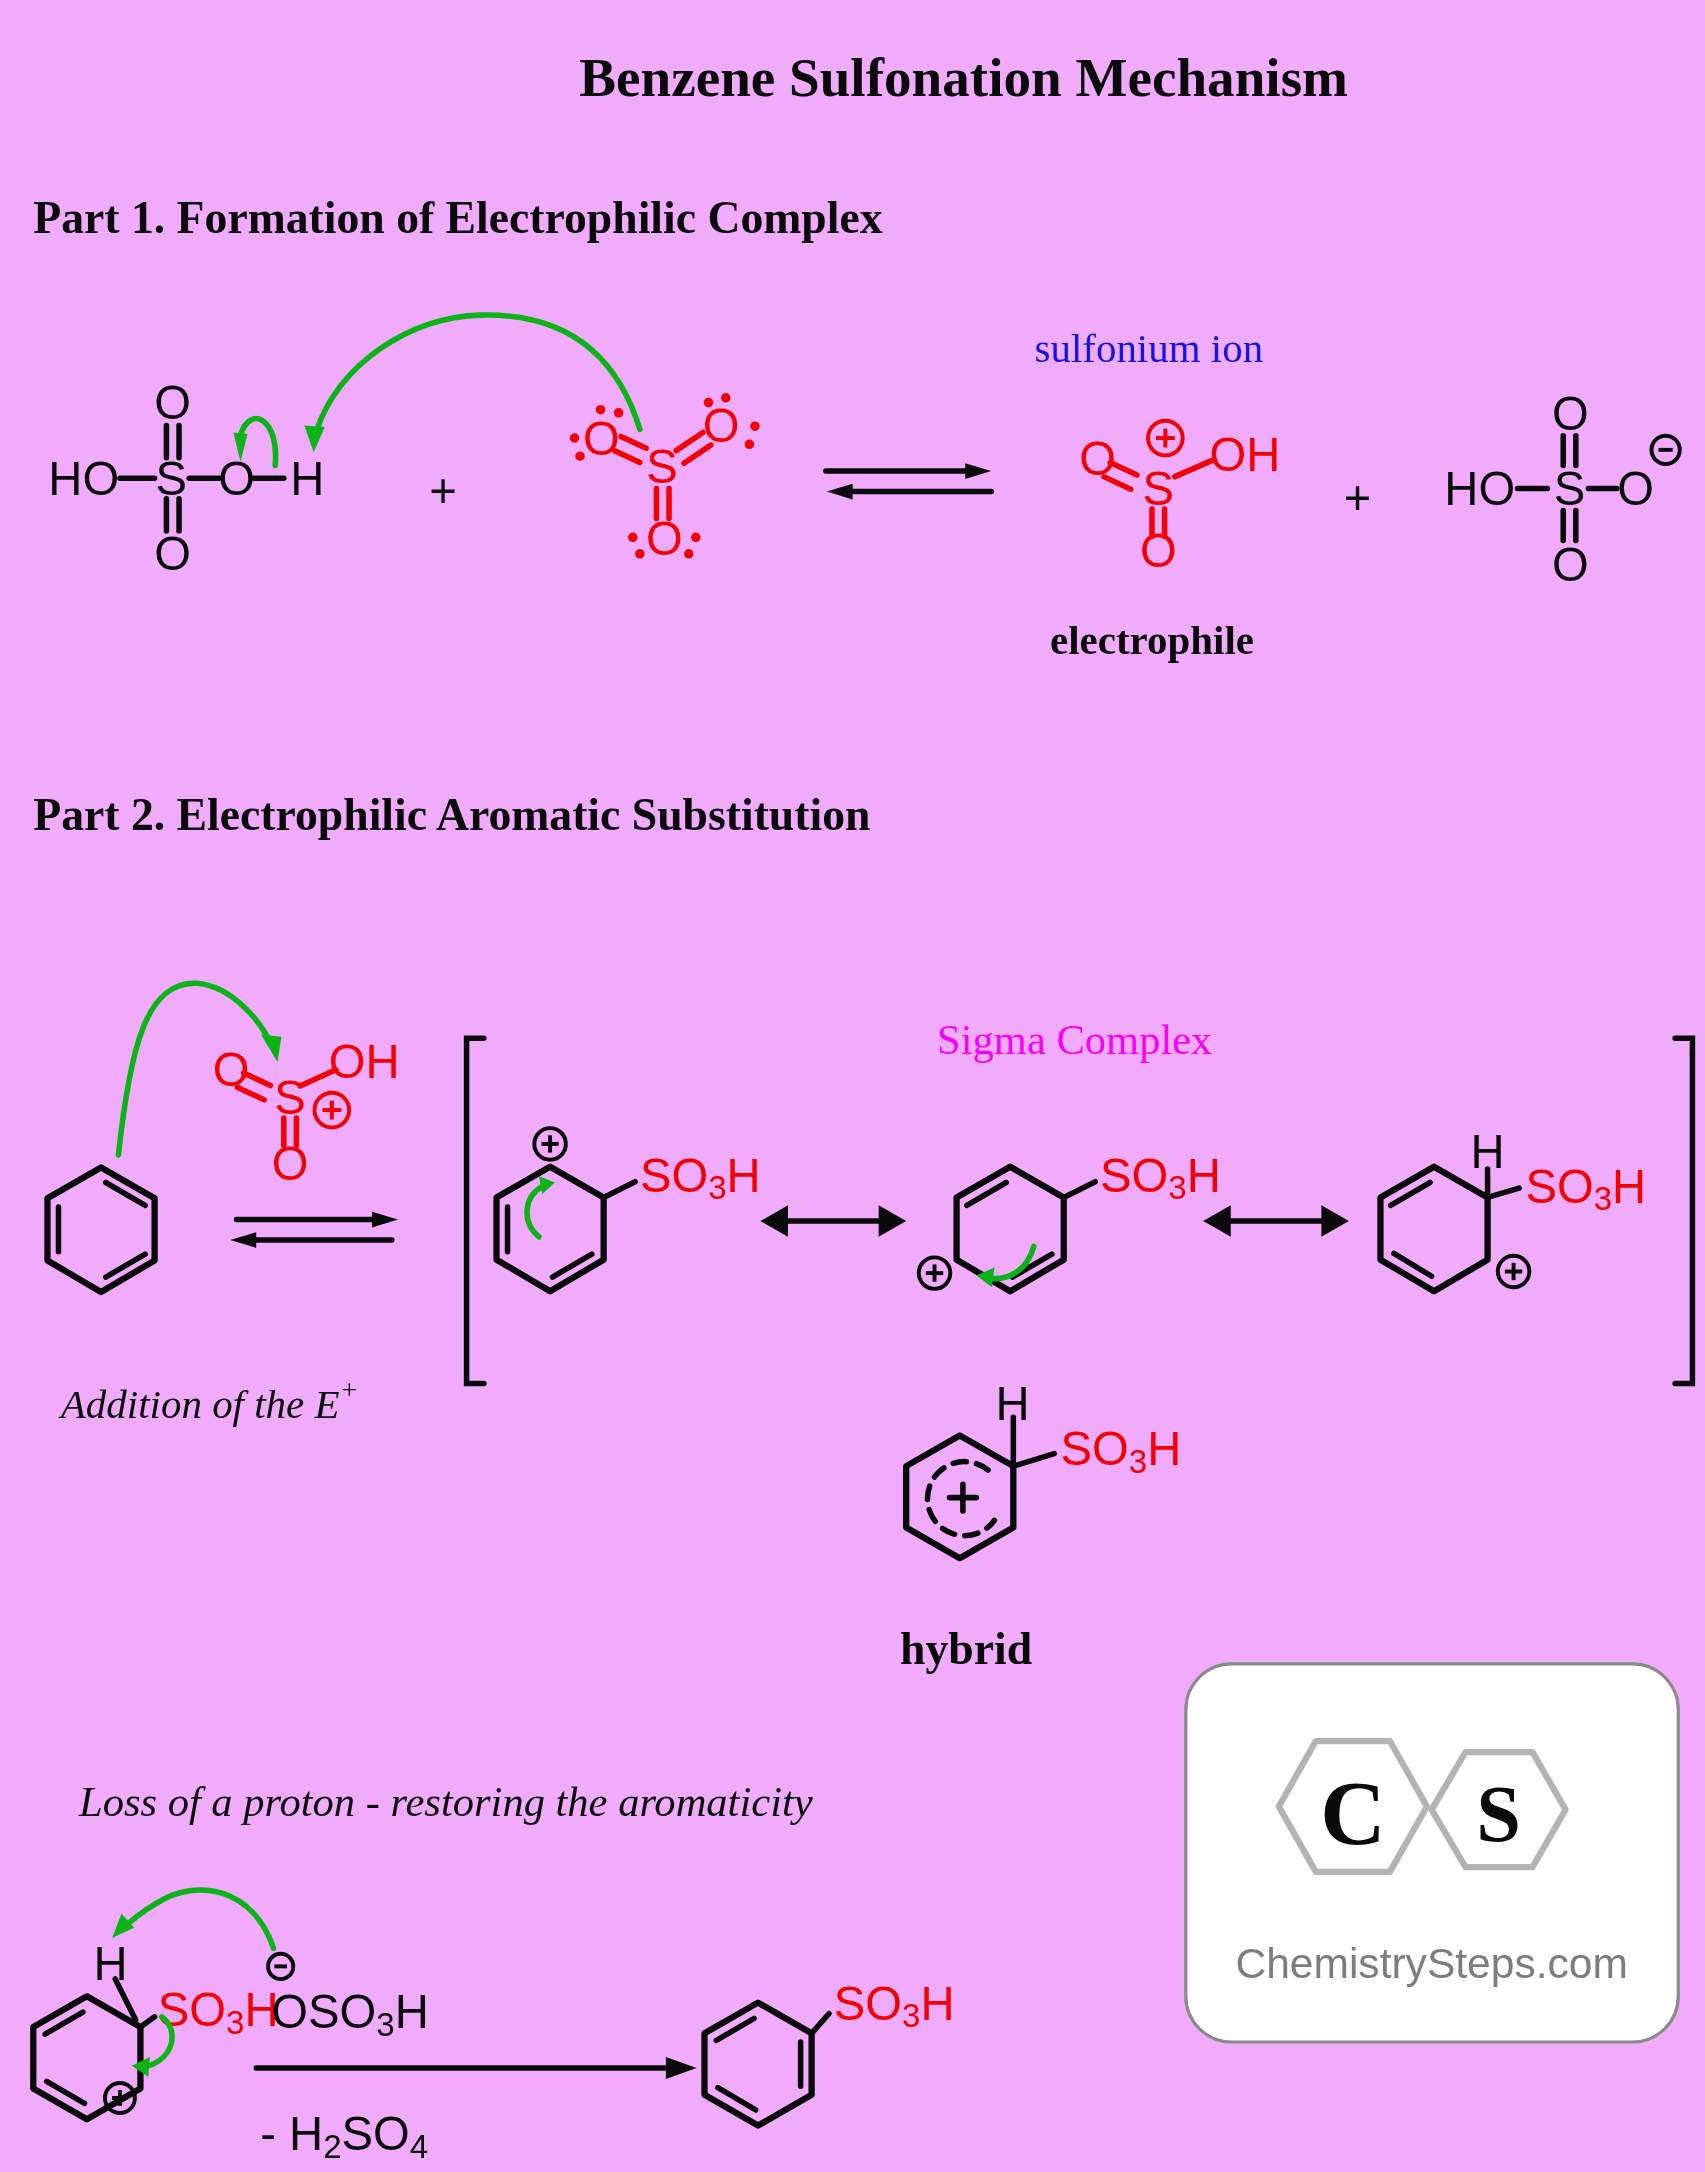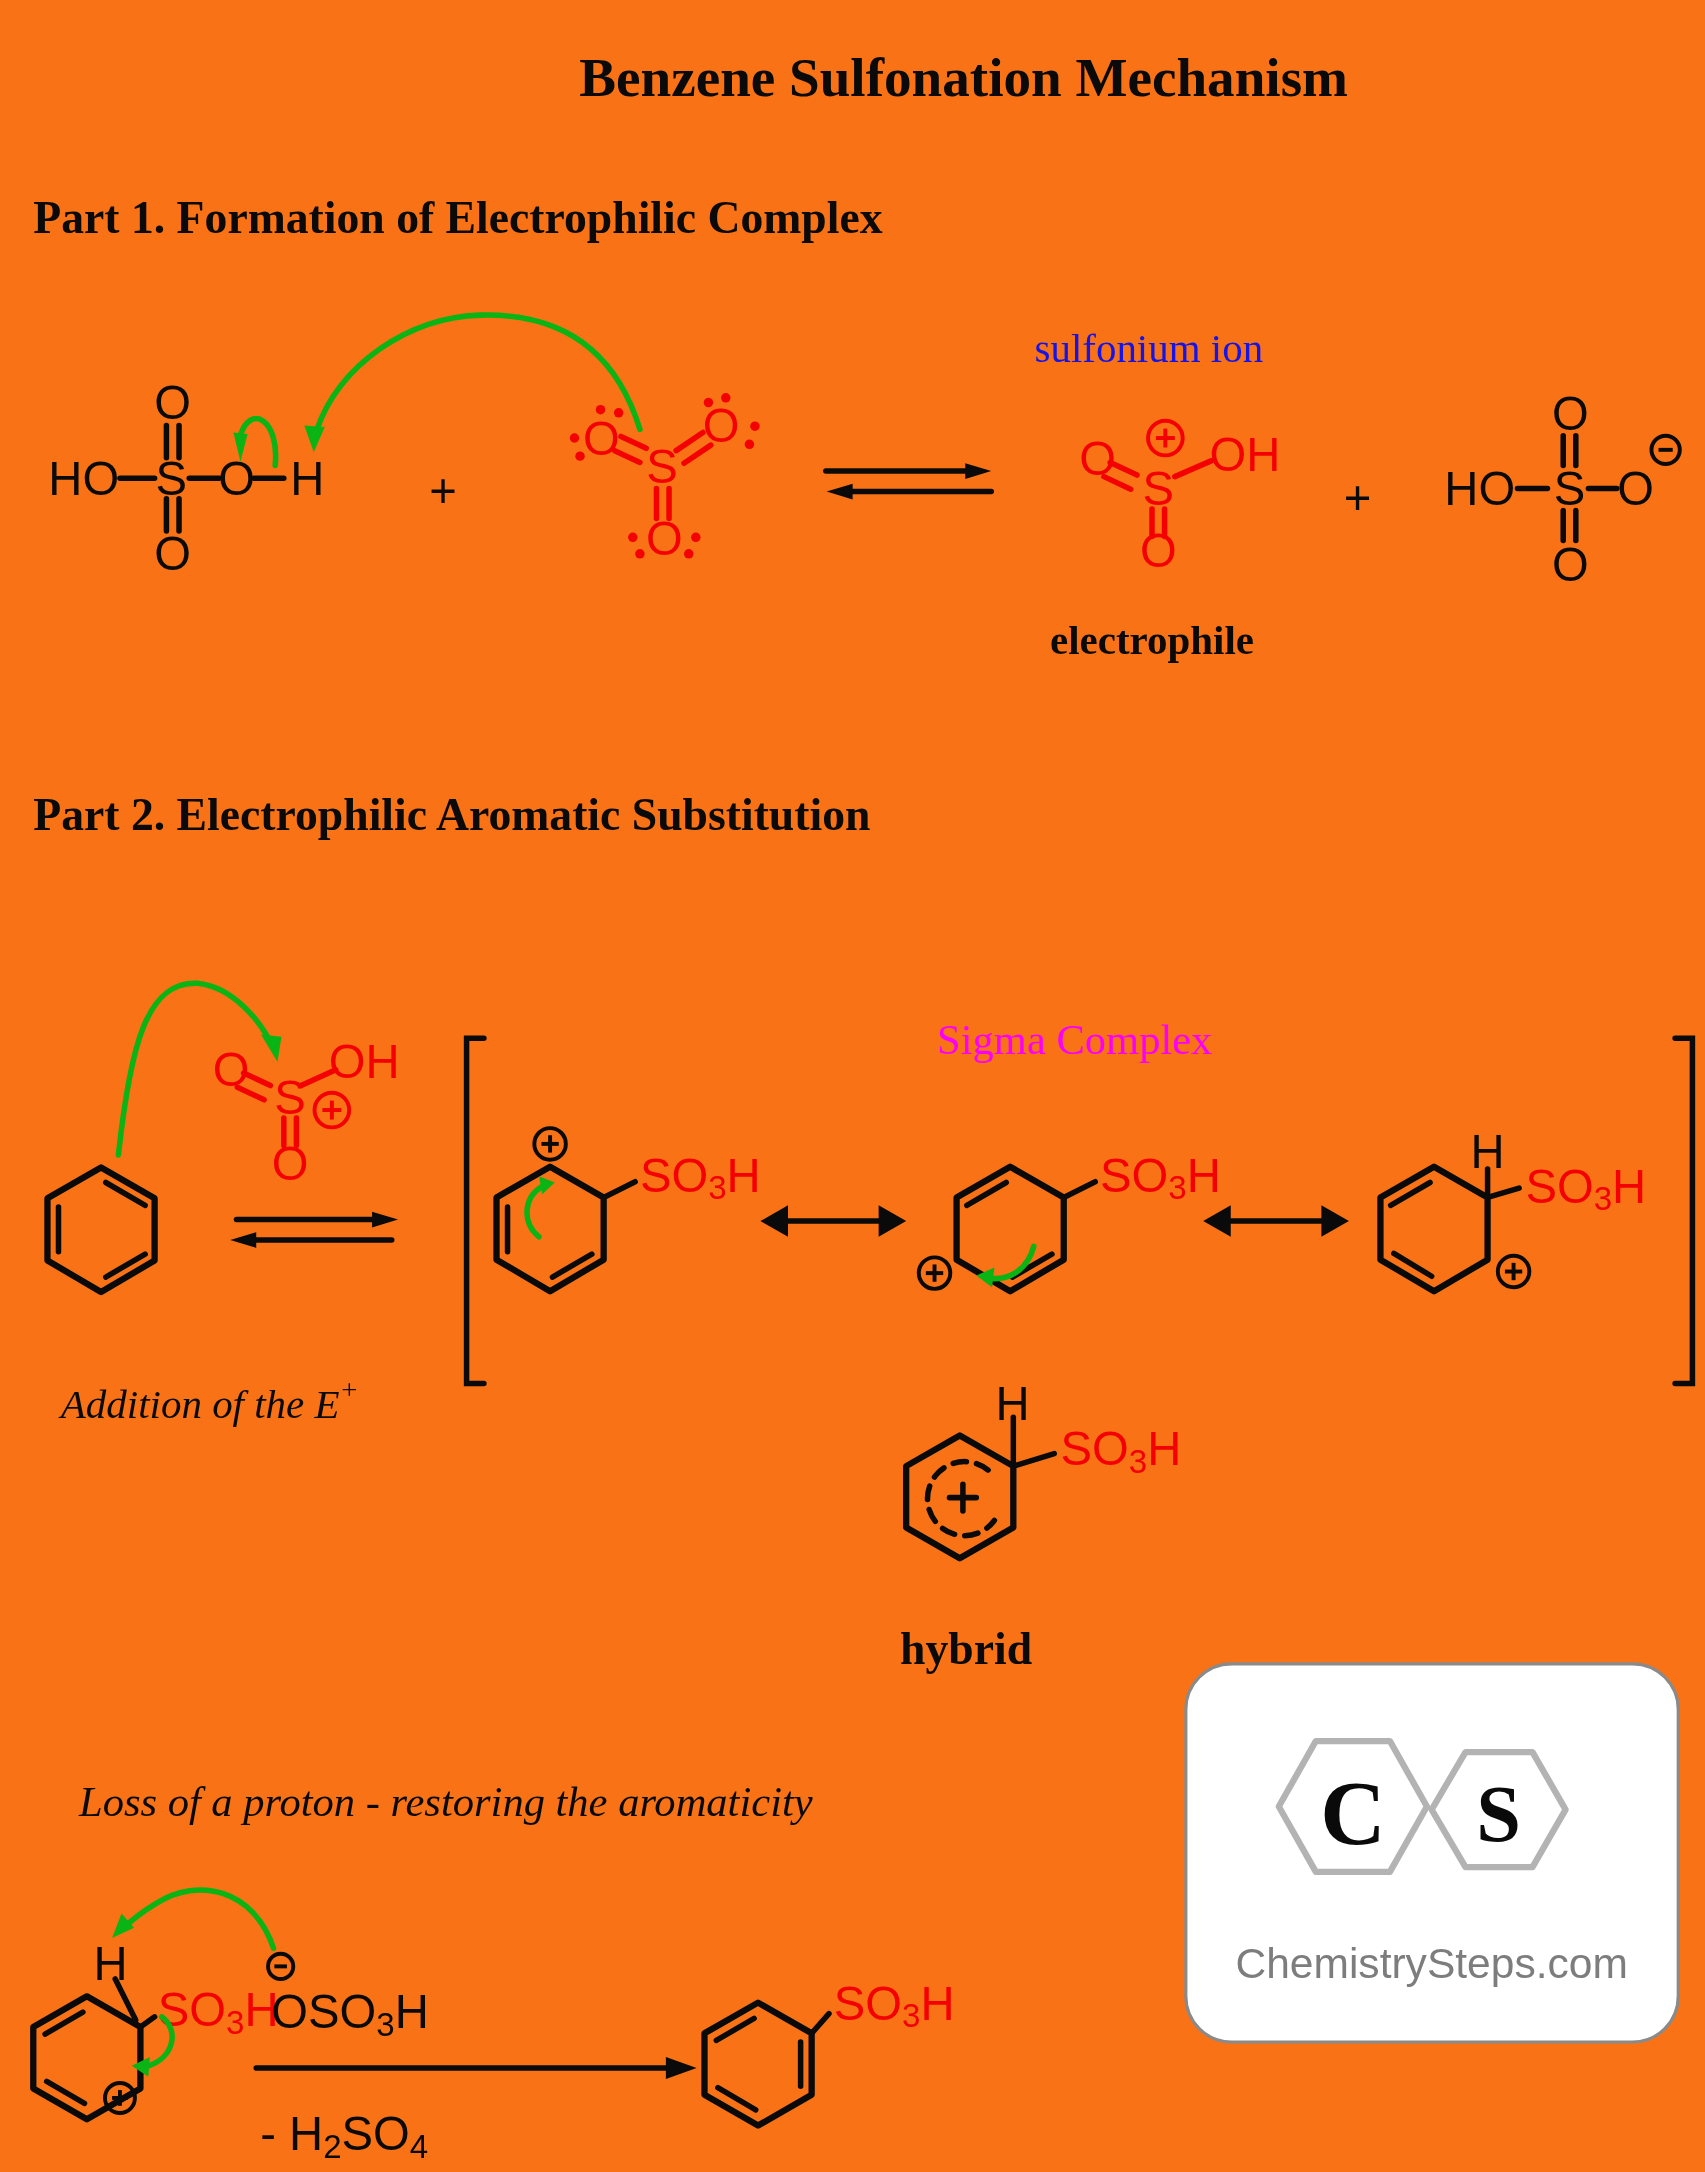--- a/index.html
+++ b/index.html
@@ -1,16 +1,16 @@
 <!DOCTYPE html>
 <html style="font-size:12.6px"><head>
 <meta charset="utf-8">
 <style>
   html,body{margin:0;padding:0;background:#ffffff;}
-  .page{position:relative;width:1706px;height:2172px;background:#f97316;overflow:hidden;}
+  .page{position:relative;width:1706px;height:2172px;background:#f0abfc;overflow:hidden;}
   svg{display:block;}
   text{user-select:none;}
   .serifB{font-family:"Liberation Serif",serif;font-weight:bold;fill:#0a0a0a;}
   .serif{font-family:"Liberation Serif",serif;fill:#0a0a0a;}
   .serifI{font-family:"Liberation Serif",serif;font-style:italic;fill:#0a0a0a;}
   .atom{font-family:"Liberation Sans",sans-serif;font-size:60px;fill:#0a0a0a;text-anchor:middle;dominant-baseline:central;}
   .atomL{text-anchor:start;}
   .red{fill:#f40000;}
   .blue{fill:#1414e8;}
   .magenta{fill:#fa00fa;}

